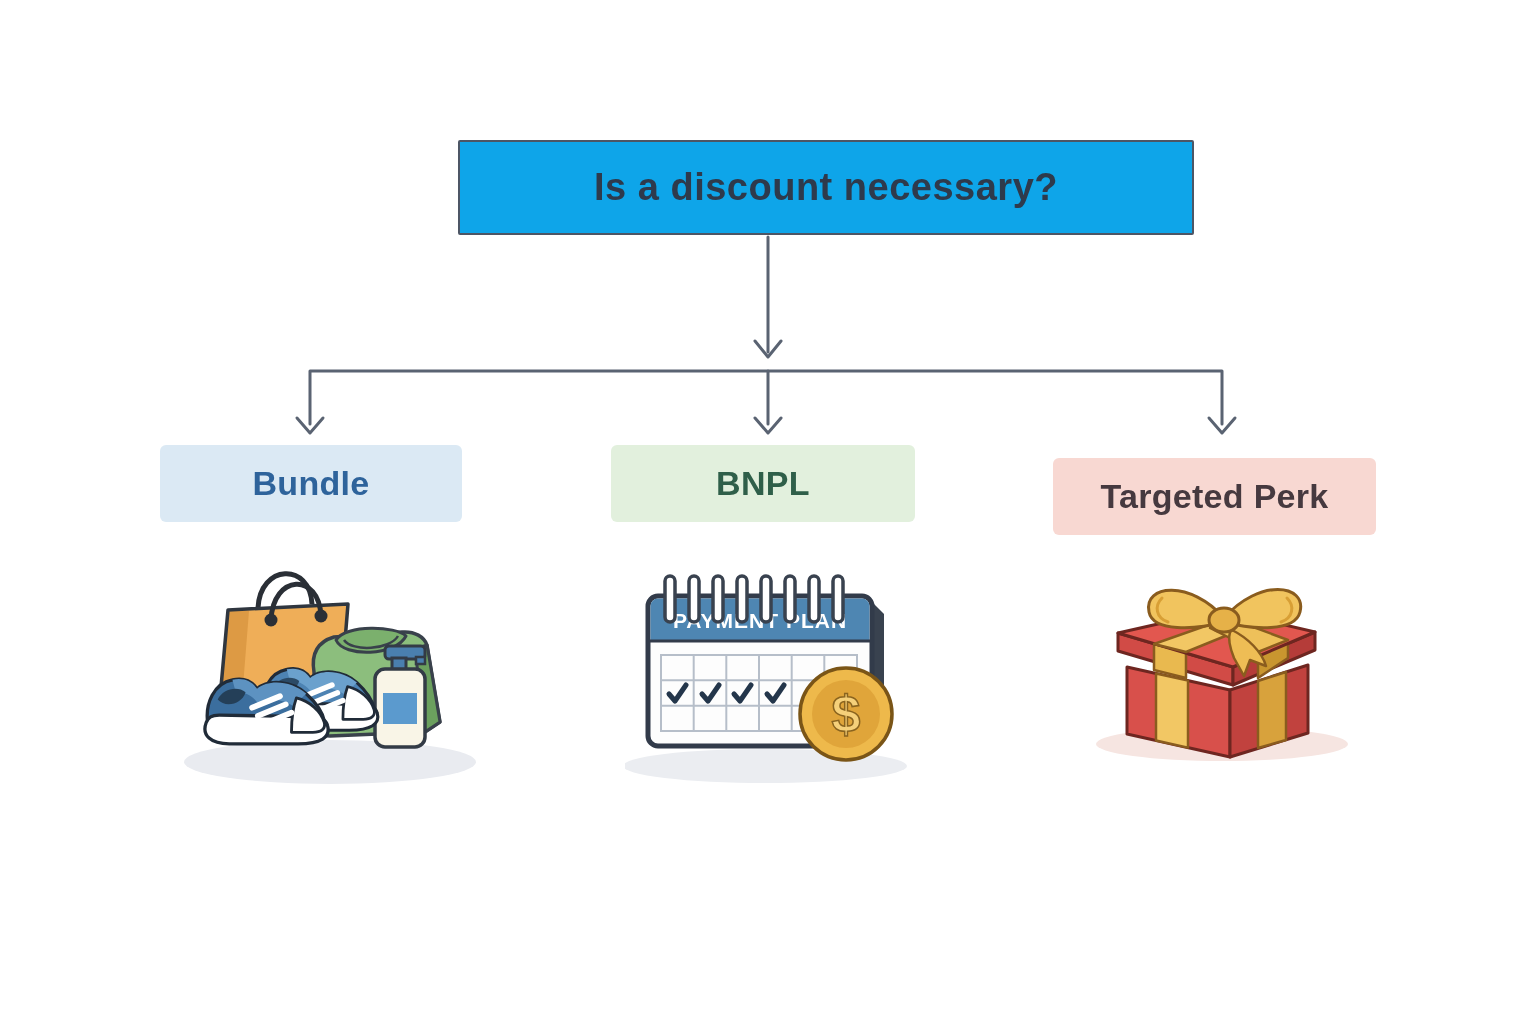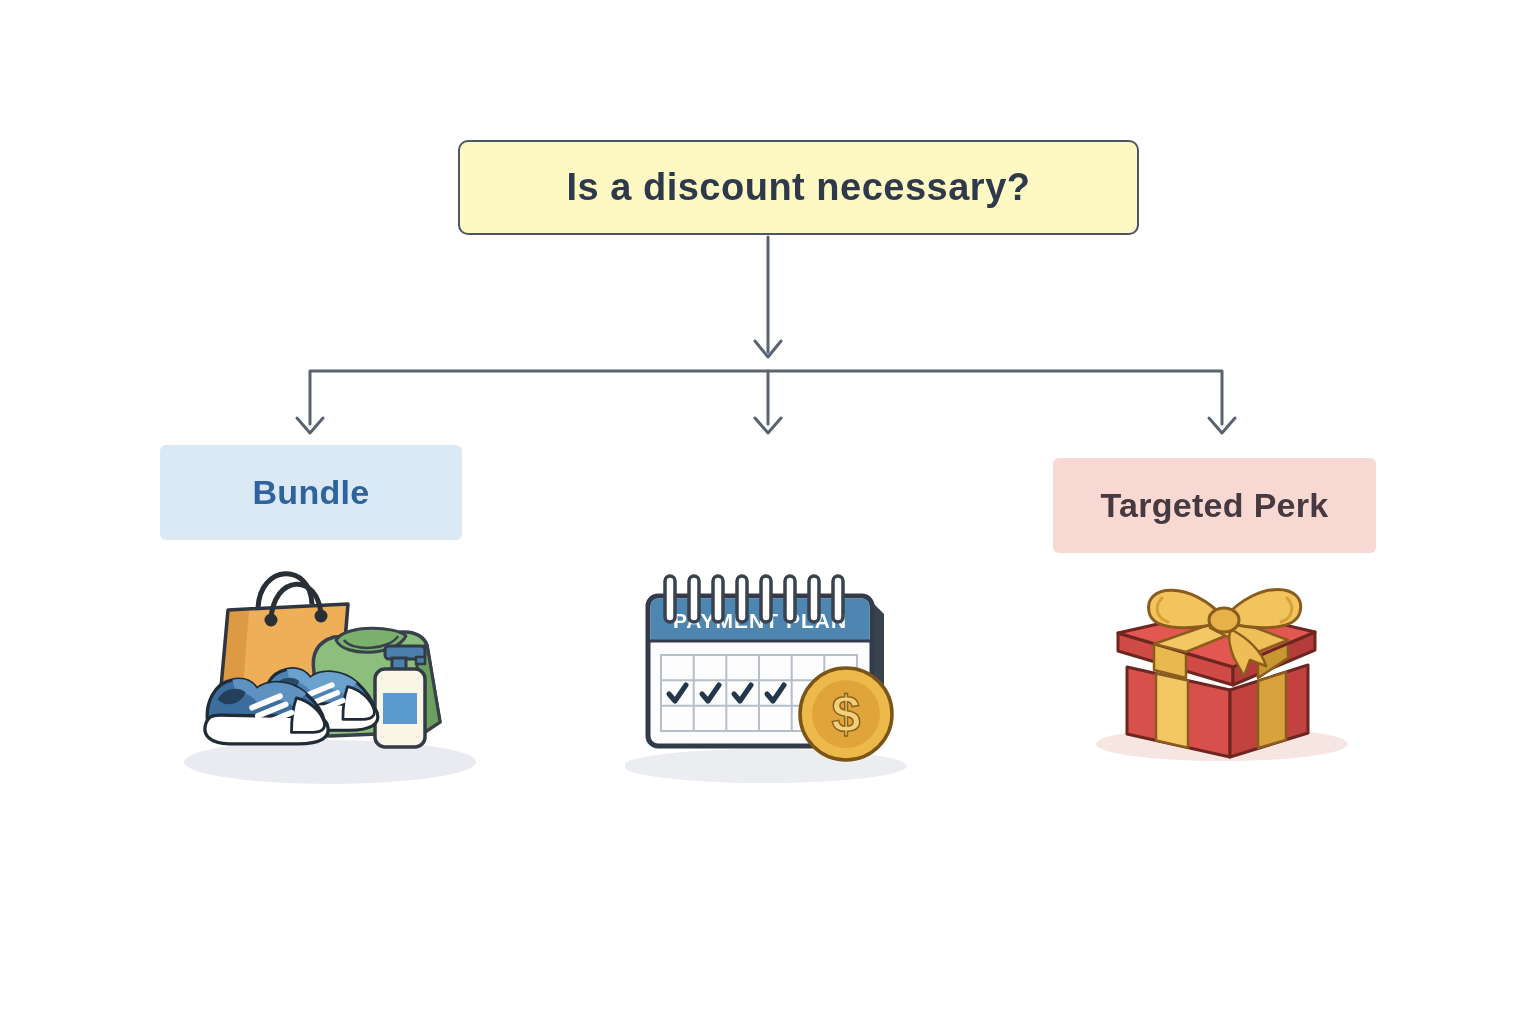--- a/index.html
+++ b/index.html
@@ -5,26 +5,26 @@
   html,body{margin:0;padding:0;background:#ffffff;}
   .canvas{
     position:relative;width:1536px;height:1024px;background:#ffffff;overflow:hidden;
     font-family:"Liberation Sans","DejaVu Sans",sans-serif;
   }
   .node{
     position:absolute;display:flex;align-items:center;justify-content:center;
     box-sizing:border-box;text-align:center;
   }
   .root-box{
-    left:458px;top:140px;width:681px;height:95px;
-    background:#fef9c3;border:2.5px solid #4d5665;border-radius:10px;
+    left:458px;top:140px;width:736px;height:95px;
+    background:#0ea5e9;border:2.5px solid #4d5665;border-radius:2px;
     font-size:38px;font-weight:600;color:#2e3a4c;letter-spacing:.5px;
   }
   .branch-box{
-    top:445px;height:95px;border-radius:6px;
+    top:445px;height:77px;border-radius:6px;
     font-size:34px;font-weight:600;letter-spacing:.3px;
   }
   .branch-bundle{left:160px;width:302px;background:#dbe9f4;color:#2e639b;}
   .branch-bnpl{left:611px;width:304px;background:#e2f0dd;color:#2f5f49;}
   .branch-perk{left:1053px;width:323px;background:#f8d8d2;color:#46393f;margin-top:13px;}
   .connectors{position:absolute;left:0;top:0;width:1536px;height:1024px;pointer-events:none;}
   .icon{position:absolute;}
   .icon-bundle{left:162px;top:552px;width:324px;height:248px;}
   .icon-bnpl{left:625px;top:568px;width:300px;height:218px;}
   .icon-gift{left:1090px;top:560px;width:272px;height:212px;}
@@ -51,20 +51,23 @@
       <g>
         <path d="M297,418 L310,433 L323,418"></path>
         <path d="M755,418 L768,433 L781,418"></path>
         <path d="M1209,418 L1222,433 L1235,418"></path>
       </g>
     </g>
   </svg>
 
   <div class="node branch-box branch-bundle">
     <span>Bundle</span>
+  </div>
+  <div class="node branch-box branch-bnpl">
+    <span>BNPL</span>
   </div>
   <div class="node branch-box branch-perk">
     <span>Targeted Perk</span>
   </div>
 
   <svg class="icon icon-bundle" viewBox="0 0 324 248" xmlns="http://www.w3.org/2000/svg">
     <ellipse cx="168" cy="210" rx="146" ry="22" fill="#e9ebf0"></ellipse>
     <g>
       <path d="M96,56 C98,12 148,10 150,52" fill="none" stroke="#2a2f36" stroke-width="5"></path>
       <path d="M66,58 L186,52 L178,150 L58,146 Z" fill="#efae58"></path>

